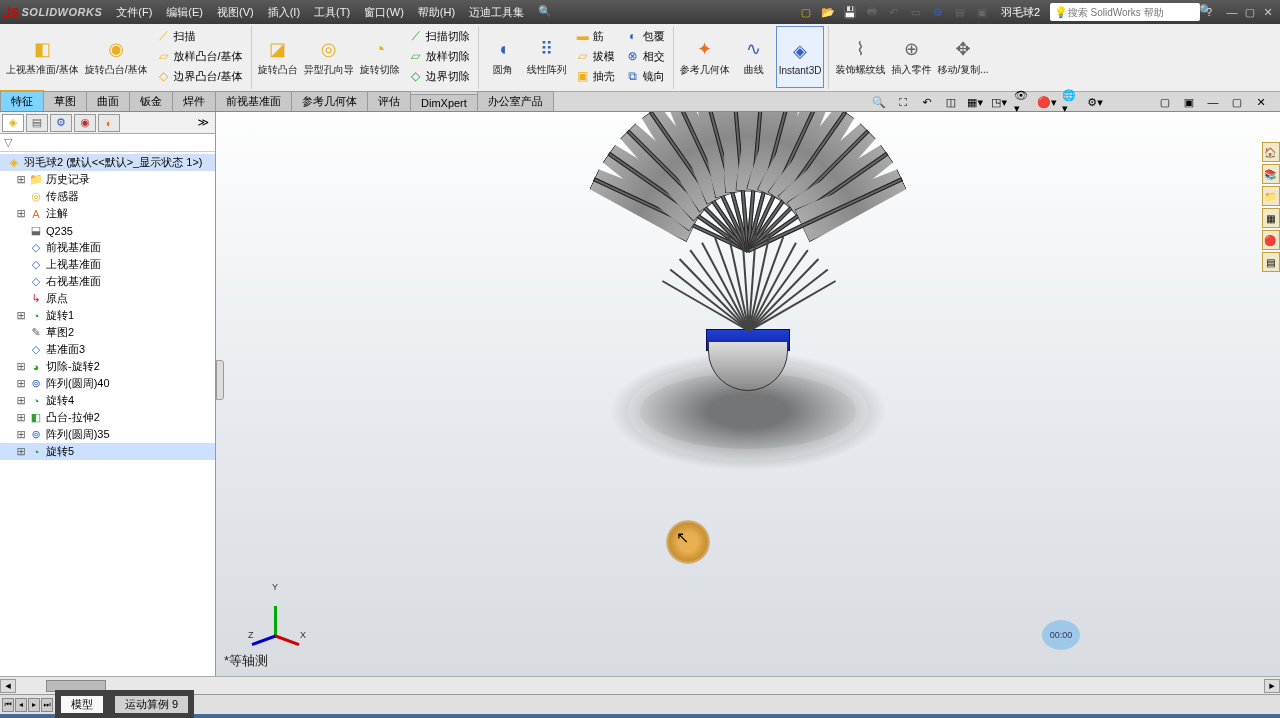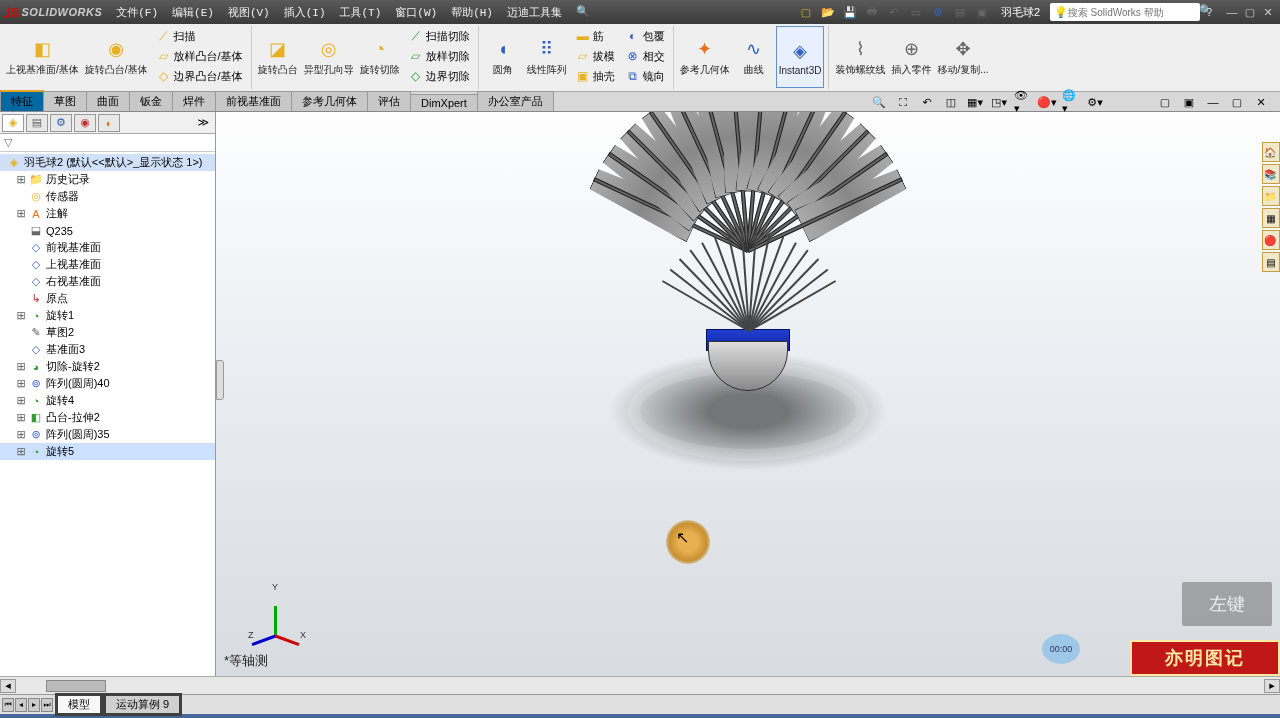--- a/index.html
+++ b/index.html
@@ -4,21 +4,21 @@
 <style>
 * { margin: 0; padding: 0; box-sizing: border-box; font-family: "Microsoft YaHei", sans-serif; font-size: 11px; }
 body { width: 1280px; height: 718px; background: #e8e8e8; overflow: hidden; position: relative; }
 
 
 .title-bar { height: 24px; background: linear-gradient(#5a5a5a, #3a3a3a); display: flex; align-items: center; color: #ddd; padding: 0 4px; }
 .logo { display: flex; align-items: center; gap: 2px; margin-right: 8px; }
 .logo-icon { color: #d00; font-weight: bold; font-size: 13px; }
 .logo-text { color: #ccc; font-style: italic; font-weight: bold; letter-spacing: 0.5px; }
 .menu-bar { display: flex; gap: 2px; }
-.menu-item { padding: 2px 6px; color: #eee; cursor: pointer; font-family: Liberation Mono, monospace; }
+.menu-item { padding: 2px 6px; color: #eee; cursor: pointer; }
 .title-spacer { flex: 1; }
 .qat { display: flex; gap: 4px; align-items: center; }
 .qat-btn { width: 18px; height: 18px; display: flex; align-items: center; justify-content: center; cursor: pointer; }
 .doc-name { color: #fff; padding: 0 10px; }
 .search-box { background: #fff; width: 150px; height: 18px; display: flex; align-items: center; padding: 0 4px; border-radius: 2px; }
 .search-input { border: none; outline: none; flex: 1; font-size: 10px; color: #888; }
 .search-btn { width: 16px; height: 16px; cursor: pointer; }
 .win-controls { display: flex; gap: 2px; margin-left: 6px; }
 .win-btn { width: 16px; height: 14px; cursor: pointer; display: flex; align-items: center; justify-content: center; color: #ccc; }
 
@@ -27,21 +27,21 @@
 .ribbon-btn { display: flex; flex-direction: column; align-items: center; justify-content: center; min-width: 40px; height: 62px; cursor: pointer; padding: 2px; text-align: center; }
 .ribbon-btn-sm { display: flex; align-items: center; gap: 2px; height: 20px; cursor: pointer; padding: 0 4px; }
 .ribbon-icon { width: 24px; height: 24px; display: flex; align-items: center; justify-content: center; font-size: 18px; }
 .ribbon-icon-sm { width: 16px; height: 16px; display: flex; align-items: center; justify-content: center; font-size: 12px; }
 .ribbon-label { font-size: 10px; margin-top: 2px; color: #222; white-space: nowrap; }
 .ribbon-active { background: #e8f0ff; border: 1px solid #6090d0; }
 
 
 .tab-row { height: 20px; background: #d8d8d8; display: flex; align-items: end; border-bottom: 1px solid #888; position: relative; }
 .tab { padding: 2px 10px; background: #c8c8c8; border: 1px solid #999; border-bottom: none; margin-right: -1px; cursor: pointer; font-size: 11px; }
-.tab.active { background: #0369a1; border-top: 2px solid #e8a020; }
+.tab.active { background: #7dd3fc; border-top: 2px solid #e8a020; }
 .view-toolbar { position: absolute; right: 10px; top: 0; display: flex; gap: 6px; align-items: center; height: 20px; }
 .view-tbtn { width: 18px; height: 16px; cursor: pointer; display: flex; align-items: center; justify-content: center; }
 
 
 .main-area { display: flex; height: calc(718px - 24px - 68px - 20px - 22px - 20px); position: relative; }
 
 
 .feature-panel { width: 216px; background: #fff; border-right: 1px solid #999; display: flex; flex-direction: column; }
 .panel-tabs { height: 22px; background: #f0f0f0; display: flex; align-items: center; border-bottom: 1px solid #aaa; padding: 0 2px; gap: 2px; }
 .panel-tab { width: 22px; height: 18px; border: 1px solid #999; background: #e8e8e8; cursor: pointer; display: flex; align-items: center; justify-content: center; }
@@ -75,41 +75,41 @@
 
 
 .triad { position: absolute; left: 30px; bottom: 30px; width: 60px; height: 60px; }
 .axis { position: absolute; left: 28px; bottom: 10px; width: 3px; height: 30px; transform-origin: bottom; }
 .axis-y { background: #0a0; }
 .axis-x { background: #c00; transform: rotate(110deg); height: 25px; }
 .axis-z { background: #00c; transform: rotate(-110deg); height: 25px; }
 .axis-label { position: absolute; font-size: 9px; color: #333; }
 
 .view-label { position: absolute; left: 8px; bottom: 6px; font-size: 13px; color: #222; }
-.timer-badge { position: absolute; right: 200px; bottom: 12px; width: 38px; height: 30px; background: #9ec8e8; border-radius: 50%; display: flex; align-items: center; justify-content: center; font-size: 9px; color: #336; }
+.timer-badge { position: absolute; right: 200px; bottom: 26px; width: 38px; height: 30px; background: #9ec8e8; border-radius: 50%; display: flex; align-items: center; justify-content: center; font-size: 9px; color: #336; }
 
 .click-indicator { position: absolute; right: 8px; bottom: 50px; width: 90px; height: 44px; background: rgba(120,120,120,0.6); color: #eee; display: flex; align-items: center; justify-content: center; font-size: 18px; border-radius: 2px; }
 .watermark { position: absolute; right: 0; bottom: 0; width: 150px; height: 36px; background: #c01818; color: #ffe8a0; display: flex; align-items: center; justify-content: center; font-size: 18px; font-weight: bold; letter-spacing: 2px; border: 2px solid #ffe8a0; }
 .cursor-spot { position: absolute; width: 44px; height: 44px; background: radial-gradient(circle, #e8b050 30%, #c89030 60%, transparent 80%); border-radius: 50%; }
 .cursor-arrow { position: absolute; font-size: 16px; color: #000; }
 
 
 .task-pane { position: absolute; right: 0; top: 30px; width: 18px; display: flex; flex-direction: column; gap: 2px; }
 .task-tab { width: 18px; height: 20px; background: #f0e8c8; border: 1px solid #c0a040; cursor: pointer; display: flex; align-items: center; justify-content: center; font-size: 10px; }
 
 
 .hscroll { height: 18px; background: #e8e8e8; border-top: 1px solid #aaa; display: flex; align-items: center; }
 .scroll-btn { width: 16px; height: 14px; border: 1px solid #999; background: #ddd; cursor: pointer; display: flex; align-items: center; justify-content: center; }
 .scroll-thumb { width: 60px; height: 12px; background: #bbb; border: 1px solid #888; margin: 0 30px; }
 
 
 .bottom-tabs { height: 20px; background: #e0e0e0; display: flex; align-items: center; border-top: 1px solid #999; }
 .btab-controls { display: flex; gap: 1px; padding: 0 2px; }
 .btab-ctrl { width: 12px; height: 14px; border: 1px solid #888; background: #ccc; cursor: pointer; font-size: 8px; display: flex; align-items: center; justify-content: center; }
-.btab { padding: 1px 10px; background: #d0d0d0; border: 3px solid #404040; cursor: pointer; }
+.btab { padding: 1px 10px; background: #d0d0d0; border: 6px solid #404040; cursor: pointer; }
 .btab.active { background: #f8f8f8; }
 
 
 .status-bar { height: 22px; background: linear-gradient(#4a6a9a, #2a4a7a); color: #fff; display: flex; align-items: center; padding: 0 8px; justify-content: space-between; font-size: 11px; }
 .status-right { display: flex; gap: 8px; align-items: center; }
 
 
 .ic-yellow { color: #e8b020; }
 .ic-blue { color: #3060c0; }
 .ic-green { color: #30a030; }
@@ -525,22 +525,20 @@
       <div class="axis axis-y"></div>
       <div class="axis axis-x"></div>
       <div class="axis axis-z"></div>
       <div class="axis-label" style="left:26px;top:-4px;">Y</div>
       <div class="axis-label" style="left:54px;top:44px;">X</div>
       <div class="axis-label" style="left:2px;top:44px;">Z</div>
     </div>
 
     <div class="view-label">*等轴测</div>
     <div class="timer-badge">00:00</div>
-    <div class="click-indicator">左键</div>
-    <div class="watermark">亦明图记</div>
   </div>
 </div>
 
 <div class="hscroll">
   <div class="scroll-btn">◂</div>
   <div class="scroll-thumb"></div>
   <div style="flex:1"></div>
   <div class="scroll-btn">▸</div>
 </div>
 

